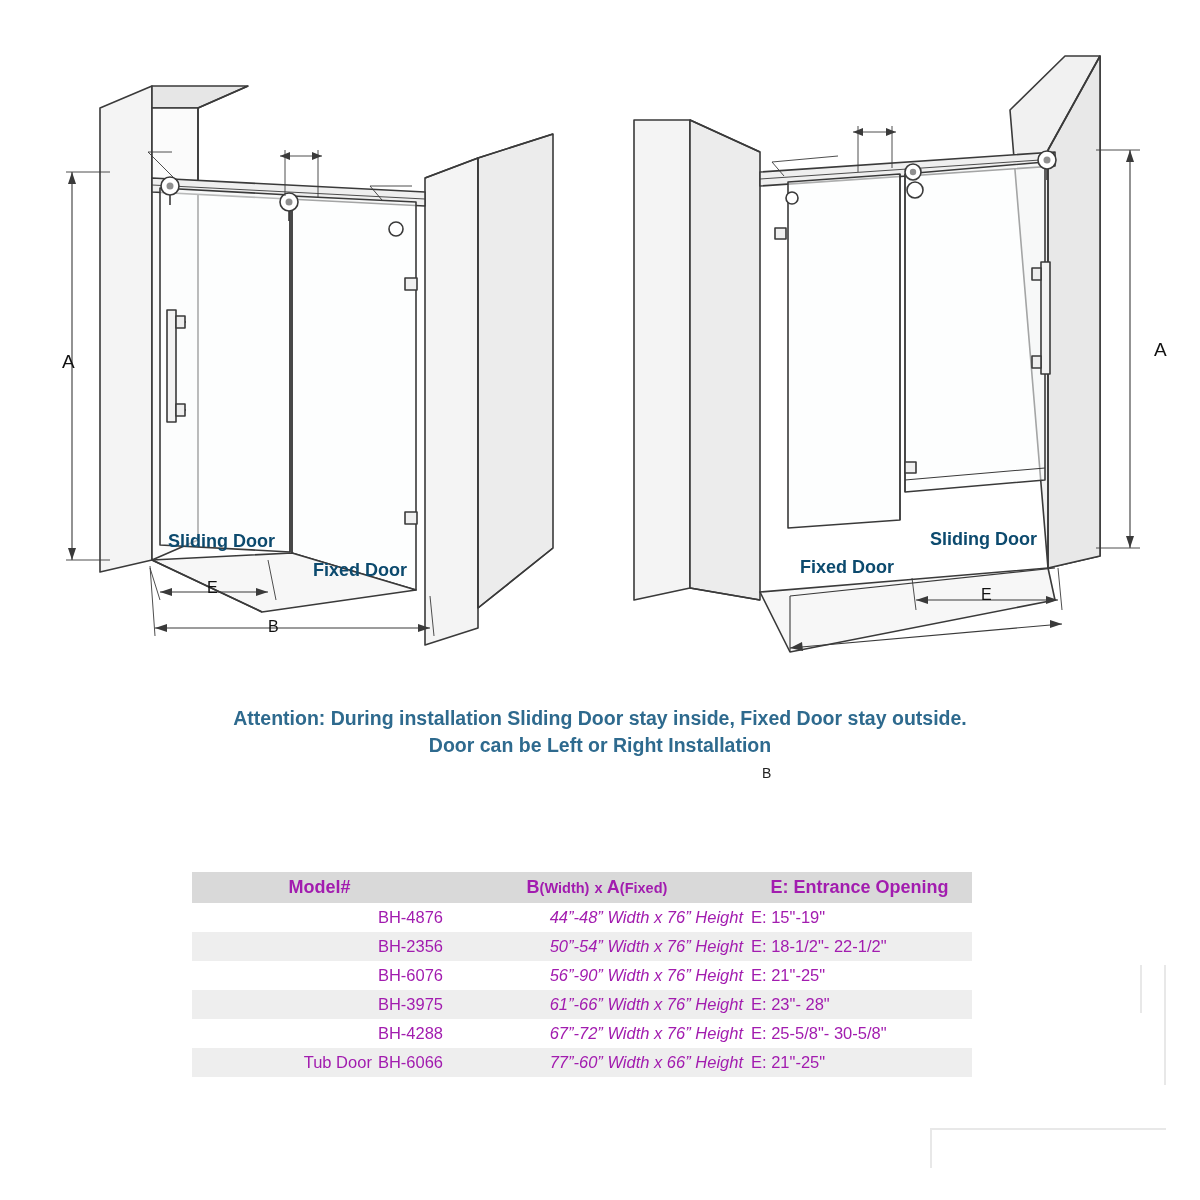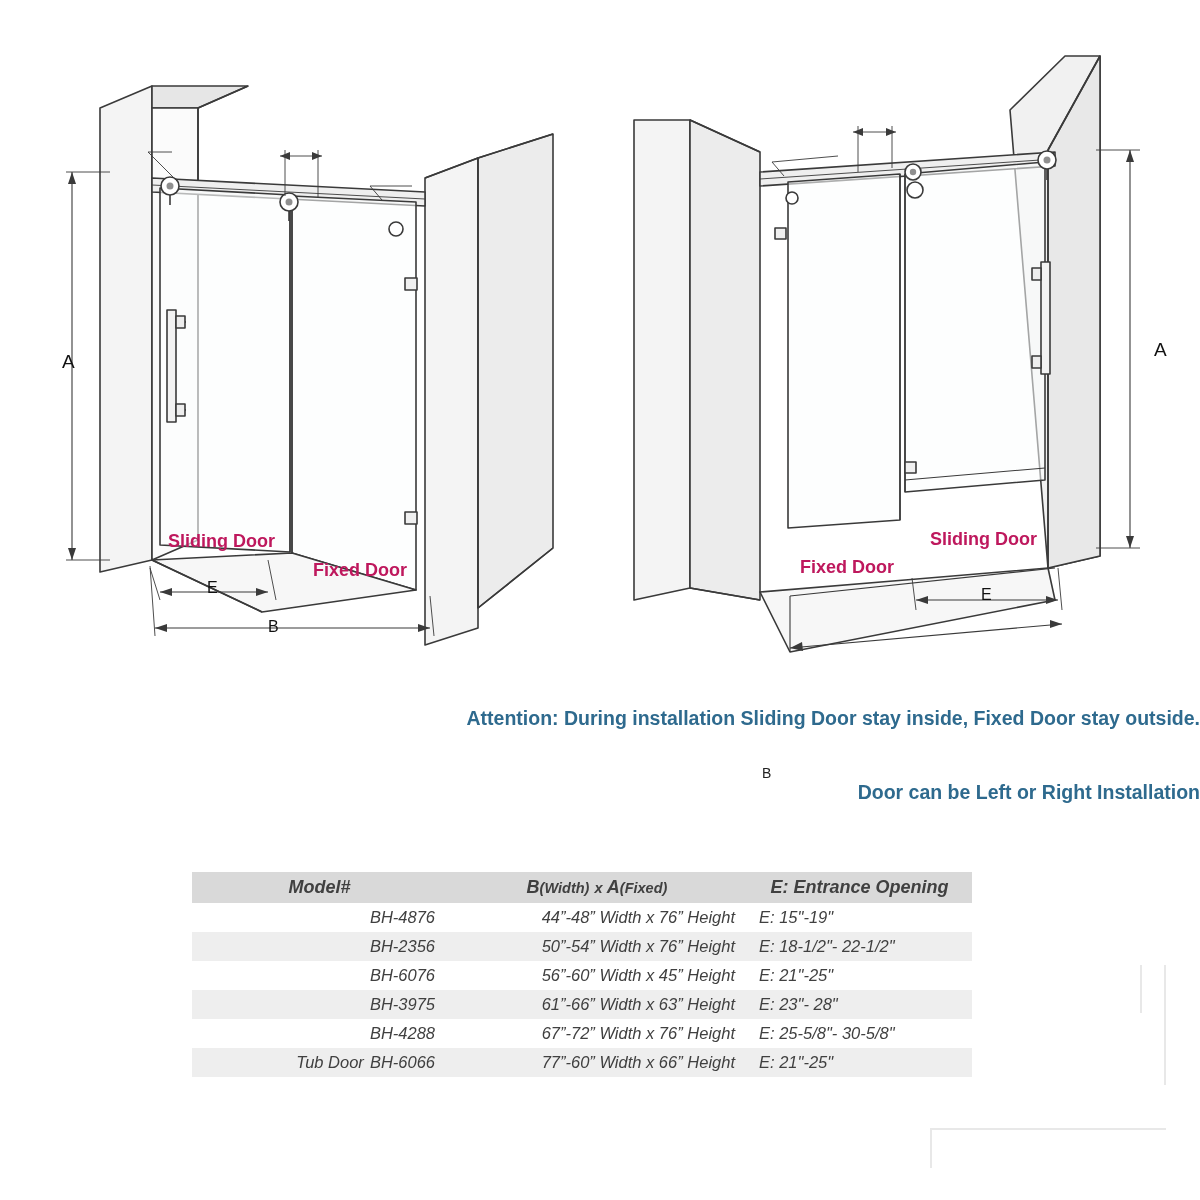--- a/index.html
+++ b/index.html
@@ -3,60 +3,59 @@
 <meta charset="utf-8">
 <style>
   html,body{margin:0;padding:0;background:#ffffff;}
   body{width:1200px;height:1200px;position:relative;font-family:"Liberation Sans",sans-serif;overflow:hidden;}
 
   .diagram-area{position:absolute;left:0;top:0;width:1200px;height:680px;}
   .diagram-area svg{position:absolute;left:0;top:0;}
 
   .label-blue{
     position:absolute;
-    color:#be185d;
+    color:#0c4a6e;
     font-weight:bold;
     font-family:"Liberation Sans",sans-serif;
     white-space:nowrap;
   }
 
   .attention{
     position:absolute;
     left:0;top:705px;width:1200px;
-    text-align:right;
+    text-align:center;
     color:#2e6a8e;
     font-weight:bold;
     font-size:19.5px;
     line-height:27px;
     font-family:"Liberation Sans",sans-serif;
   }
-  .attention .l2{display:block;margin-top:47px;}
+  .attention .l2{display:block;}
 
   .stray-b{
     position:absolute;
     left:762px;top:765px;
     font-size:14px;
     color:#222;
     font-family:"Liberation Sans",sans-serif;
   }
 
   table.spec{
     position:absolute;
     left:192px;top:872px;
     width:780px;
     border-collapse:collapse;
     font-family:"Liberation Sans",sans-serif;
   }
   table.spec th,table.spec td{
-    padding:5px 12px;
+    padding:5px 4px;
     font-size:16.5px;
-    color:#404040;
+    color:#a21caf;
     vertical-align:middle;
     white-space:nowrap;
-    font-style:italic;
   }
   table.spec thead th{
     background:#d9d9d9;
     font-weight:bold;
     font-size:18px;
     text-align:center;
   }
   table.spec thead th .sub{font-size:14.5px;font-weight:bold;}
   table.spec tbody tr:nth-child(even){background:#eeeeee;}
   table.spec tbody tr:nth-child(odd){background:#ffffff;}
@@ -264,26 +263,26 @@
       <td class="c-dim">44”-48” Width x 76” Height</td>
       <td class="c-ent">E:  15"-19"</td>
     </tr>
     <tr>
       <td class="c-model"><span class="prefix"></span><span>BH-2356</span></td>
       <td class="c-dim">50”-54” Width x 76” Height</td>
       <td class="c-ent">E:  18-1/2"- 22-1/2"</td>
     </tr>
     <tr>
       <td class="c-model"><span class="prefix"></span><span>BH-6076</span></td>
-      <td class="c-dim">56”-60” Width x 45” Height</td>
+      <td class="c-dim">56”-90” Width x 76” Height</td>
       <td class="c-ent">E:  21"-25"</td>
     </tr>
     <tr>
       <td class="c-model"><span class="prefix"></span><span>BH-3975</span></td>
-      <td class="c-dim">61”-66” Width x 63” Height</td>
+      <td class="c-dim">61”-66” Width x 76” Height</td>
       <td class="c-ent">E:  23"- 28"</td>
     </tr>
     <tr>
       <td class="c-model"><span class="prefix"></span><span>BH-4288</span></td>
       <td class="c-dim">67”-72” Width x 76” Height</td>
       <td class="c-ent">E:  25-5/8"- 30-5/8"</td>
     </tr>
     <tr>
       <td class="c-model"><span class="prefix">Tub Door</span><span>BH-6066</span></td>
       <td class="c-dim">77”-60” Width x 66” Height</td>

